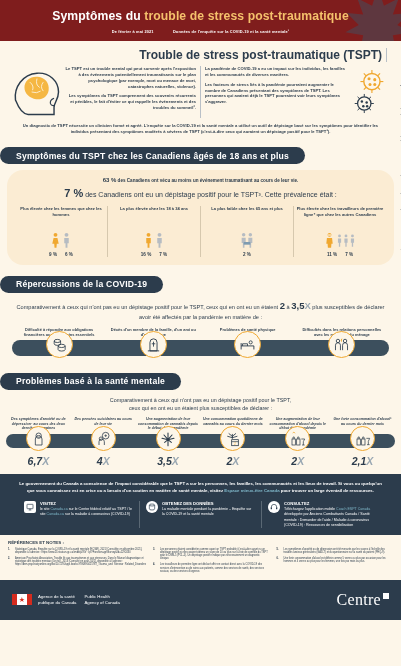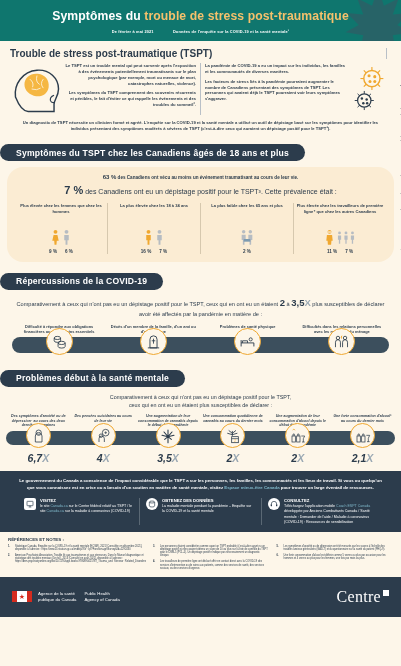--- a/index.html
+++ b/index.html
@@ -7,21 +7,21 @@
     width: 401px; height: 666px;
     font-family: "Liberation Sans", sans-serif;
     background: #fdf6e9;
     overflow: hidden;
     position: relative;
   }
   .page { width: 401px; height: 666px; position: relative; background: #fdf6e9; }
 
   
   .header {
-    background: #0f766e; color: #ffffff;
+    background: #7f1d1d; color: #ffffff;
     padding: 9px 16px 7px 16px; position: relative; overflow: hidden;
   }
   .header .leaf {
     position: absolute; right: -14px; top: -18px;
     width: 74px; height: 74px; opacity: .5;
   }
   .title {
     text-align: center; font-size: 12.2px; font-weight: bold;
     line-height: 1.22; letter-spacing: .1px;
   }
@@ -29,22 +29,22 @@
   .subline {
     text-align: center; margin-top: 5px;
     font-size: 3.9px; font-weight: bold; letter-spacing: .15px;
   }
   .subline span { margin: 0 9px; }
 
   
   .intro { padding: 7px 10px 2px 10px; }
   .intro-heads { display: flex; }
   .intro-heads > div {
-    flex: 1; text-align: left;
-    font-size: 10px; font-weight: bold; color: #2c3c4c;
+    flex: 1; text-align: right;
+    font-size: 12px; font-weight: bold; color: #2c3c4c;
   }
   .intro-heads .sep-line { flex: 0 0 1px; background: #b9c0c7; margin: 0 4px; }
   .intro-body { display: flex; margin-top: 4px; }
   .col-left, .col-right { flex: 1; }
   .vsep { flex: 0 0 1px; background: #b9c0c7; margin: 0 4px; }
   .col-left { display: flex; align-items: flex-start; }
   .brain { flex: 0 0 54px; }
   .ltext { flex: 1; font-size: 4.15px; line-height: 1.42; color: #2c3c4c; text-align: right; font-weight: bold; }
   .ltext p + p { margin-top: 4px; }
   .col-right { display: flex; align-items: flex-start; }
@@ -421,21 +421,21 @@
             <circle cx="17" cy="7" r="2.4" fill="none" stroke="#2c3c4c" stroke-width="1.2"></circle>
             <path d="M13.5 20 v-7 a3.5 3.5 0 0 1 7 0 v7" fill="none" stroke="#2c3c4c" stroke-width="1.2"></path>
             <path d="M12 4 l0 4 M11 6 l2 -2" stroke="#f0a830" stroke-width="1.2"></path>
           </svg>
         </div>
       </div>
     </div>
   </div>
 
   <div class="pill-wrap" style="margin-top:14px;">
-    <span class="pill">Problèmes début à la santé mentale</span>
+    <span class="pill">Problèmes basé à la santé mentale</span>
   </div>
   <div class="lead2">
     <span>Comparativement à ceux qui n'ont pas eu un dépistage positif pour le TSPT,</span><br>
     <span>ceux qui en ont eu un étaient plus susceptibles de déclarer :</span>
   </div>
   <div class="iconrow6">
     <div class="iconrow6-labels">
       <div>Des symptômes d'anxiété ou de dépression⁵ au cours des deux dernières semaines</div>
       <div>Des pensées suicidaires au cours de leur vie</div>
       <div>Une augmentation de leur consommation de cannabis depuis le début de la pandémie</div>

